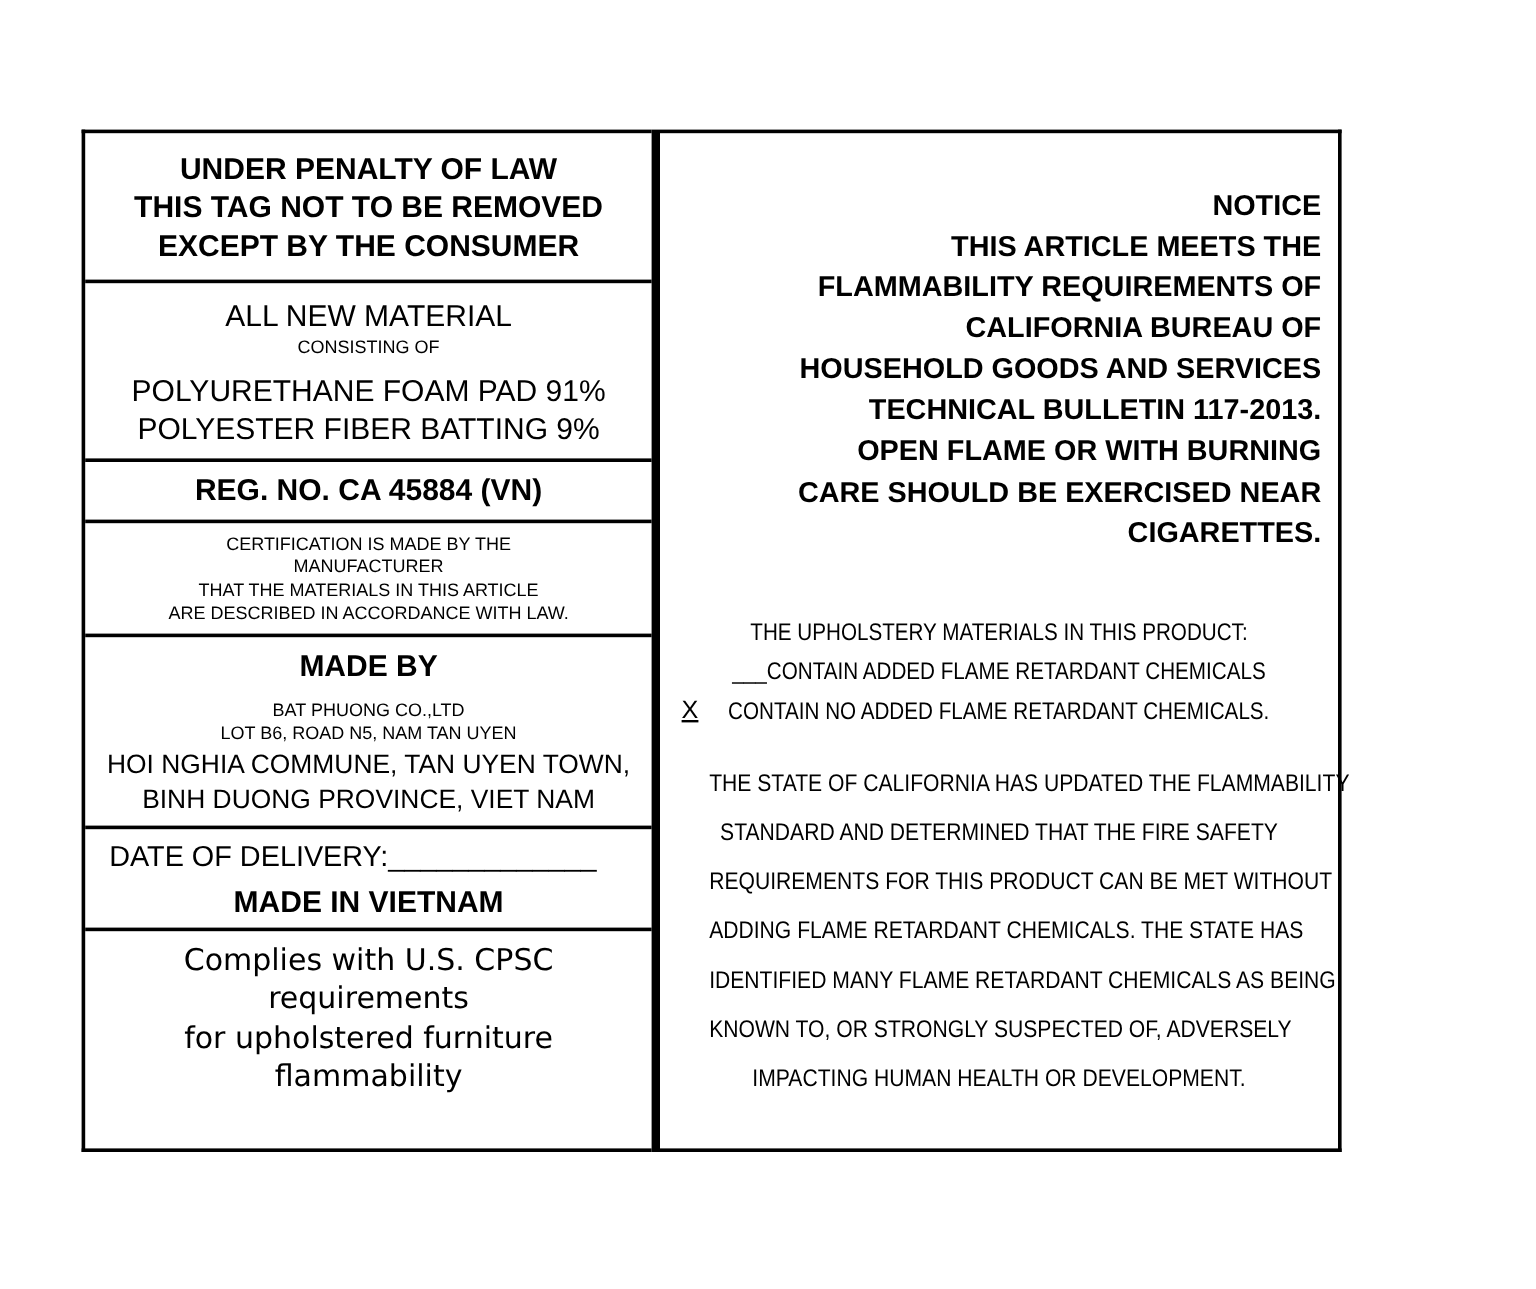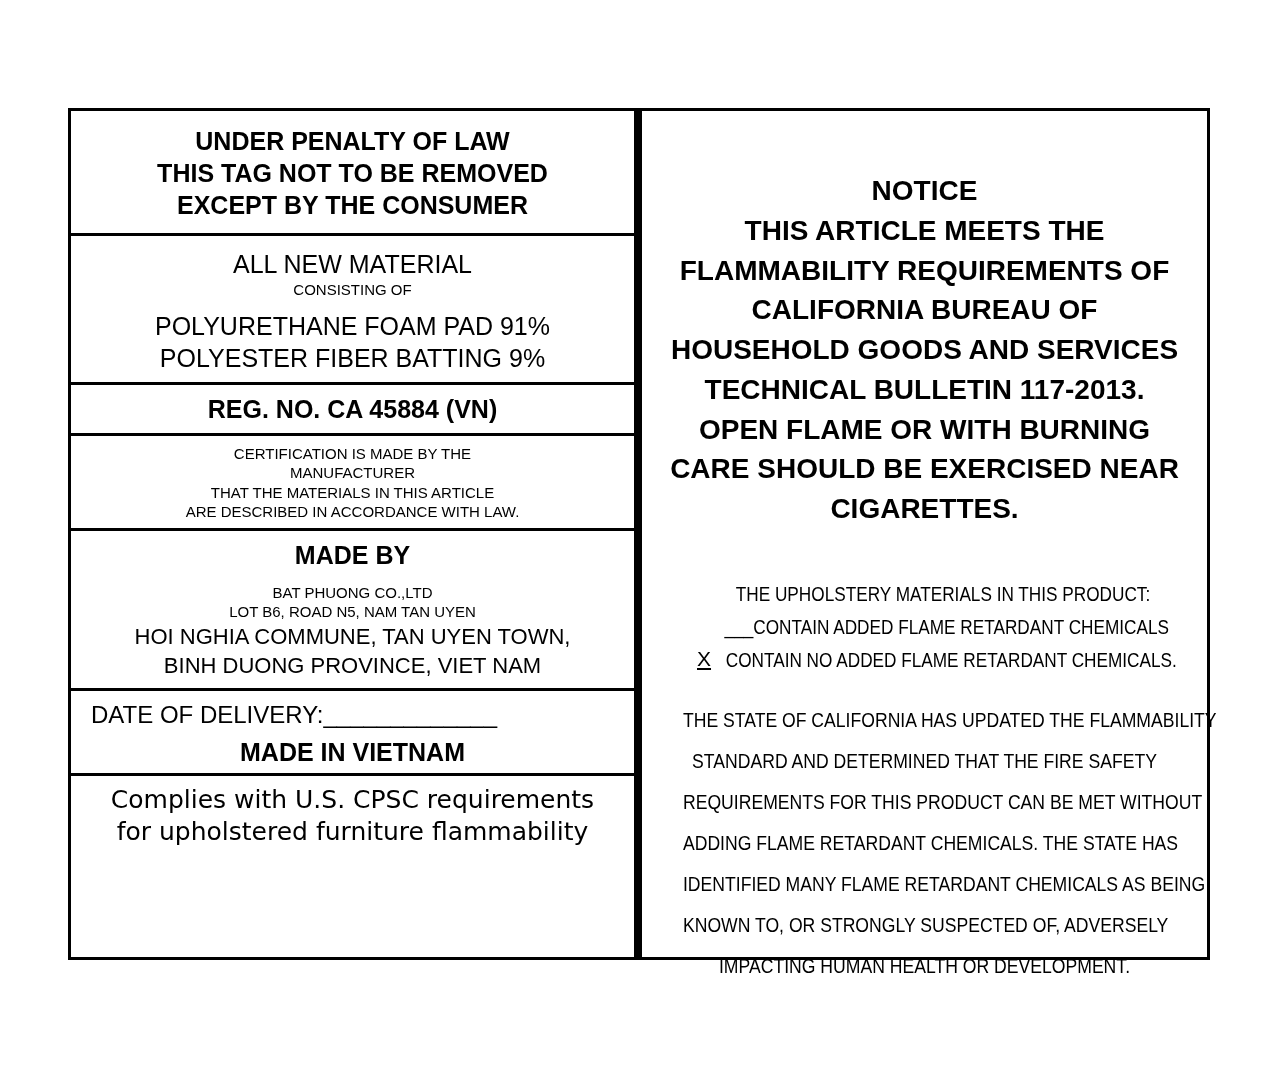--- a/index.html
+++ b/index.html
@@ -11,21 +11,21 @@
     width: 1280px;
     height: 1074px;
     font-family: "Liberation Sans", sans-serif;
     color: #000000;
     overflow: hidden;
   }
   .label-wrap {
     position: absolute;
     left: 68px;
     top: 108px;
-    width: 1142px;
+    width: 1050px;
     height: 852px;
     display: flex;
   }
   
   .left-panel {
     width: 566px;
     box-sizing: border-box;
     border: 3px solid #000;
     border-right: none;
     display: flex;
@@ -70,33 +70,32 @@
   .sec7 {
     padding-top: 8px;
     padding-bottom: 8px;
     font-family: "DejaVu Sans", sans-serif;
     font-size: 25px;
     line-height: 1.30;
   }
 
   
   .notice-block {
-    text-align: center;
+    text-align: right;
     font-weight: bold;
-    font-size: 28px;
+    font-size: 24px;
     line-height: 1.42;
-    padding: 60px 14px 0 14px;
+    padding: 44px 14px 0 14px;
   }
   .upholstery-block {
     margin-top: 54px;
     padding: 0 10px;
     font-family: "Liberation Sans Narrow", "Liberation Sans", sans-serif;
     font-size: 20px;
     text-align: center;
-    margin-left: 37px;
   }
   .up-line {
     margin-bottom: 10px;
     transform: scaleX(0.86);
     transform-origin: center;
     white-space: nowrap;
   }
   .checkline {
     position: relative;
     text-align: center;

